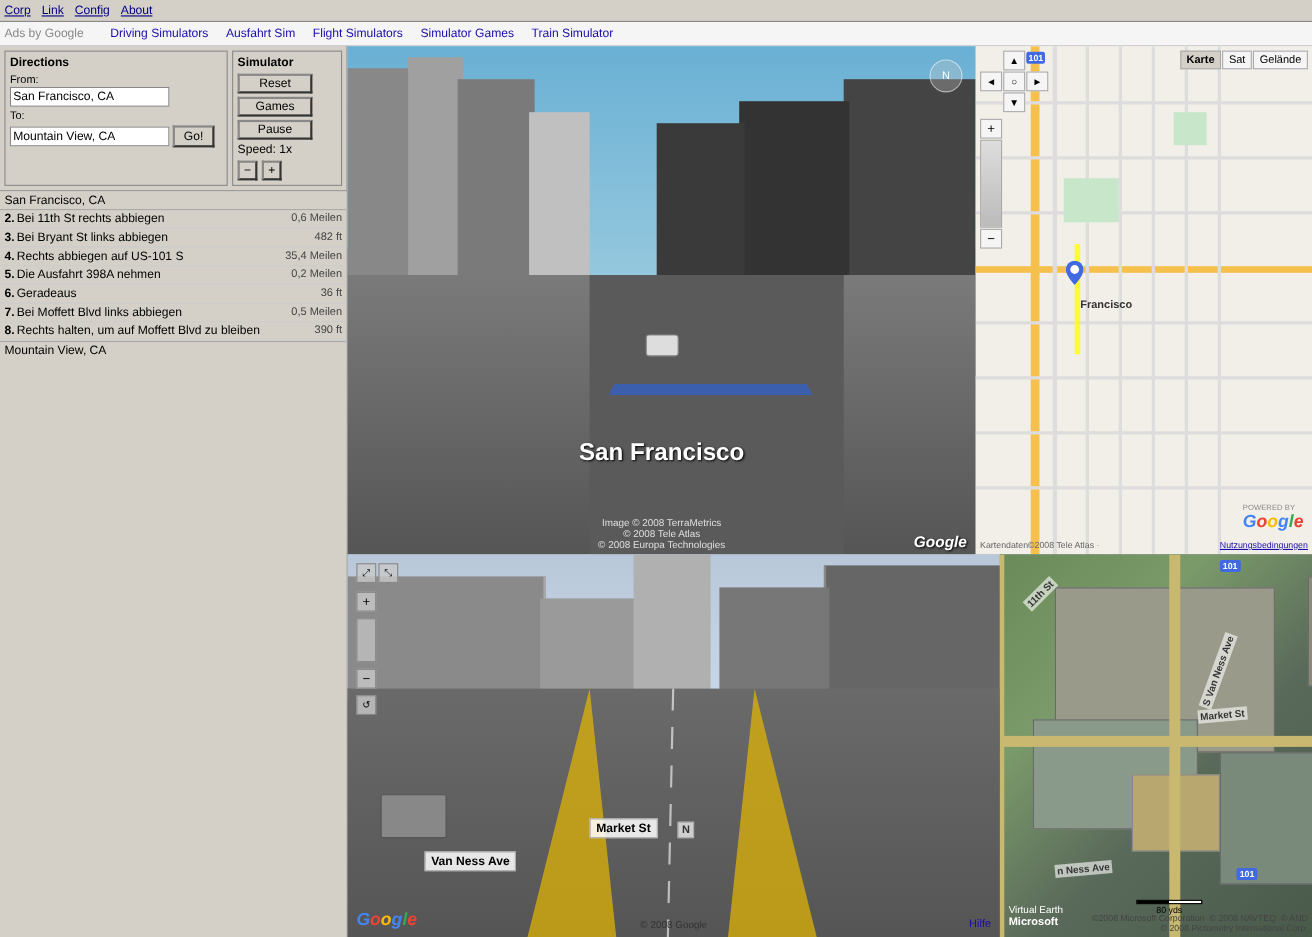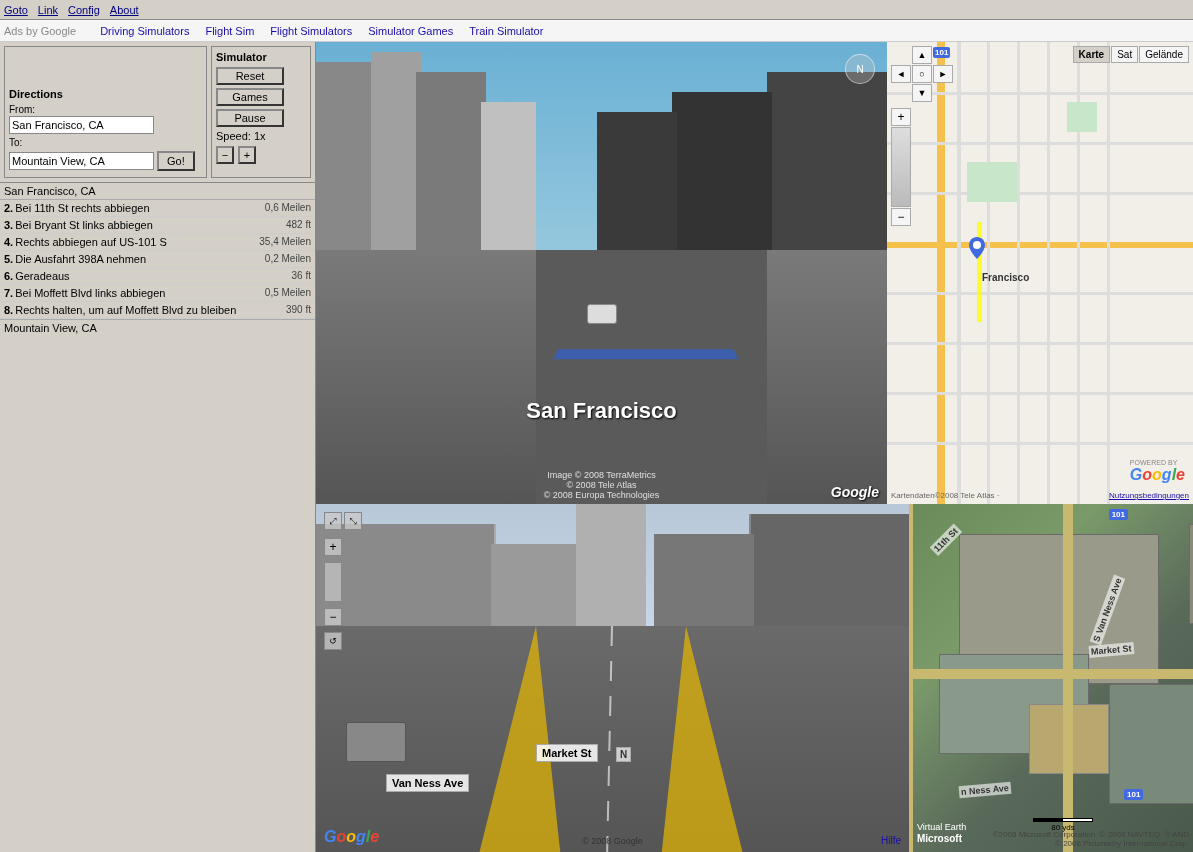--- a/index.html
+++ b/index.html
@@ -82,21 +82,20 @@
     #directions-box {
       border: 1px solid #888;
       background: #d4d0c8;
       padding: 4px;
       flex: 1;
     }
     #directions-title {
       font-size: 11px;
       font-weight: bold;
       margin-bottom: 4px;
-      margin-top: 37px;
     }
     .dir-label {
       font-size: 10px;
       margin-bottom: 1px;
     }
     .dir-input {
       width: 145px;
       height: 18px;
       border: 1px solid #888;
       background: white;
@@ -610,30 +609,30 @@
 
     
     ::-webkit-scrollbar { width: 6px; }
     ::-webkit-scrollbar-track { background: #d4d0c8; }
     ::-webkit-scrollbar-thumb { background: #aaa; }
   </style>
 </head>
 <body>
 
 <div id="top-menu">
-  <span>Goto</span>
+  <span>Corp</span>
   <span>Link</span>
   <span>Config</span>
   <span>About</span>
 </div>
 
 <div id="ads-bar">
   <span id="ads-by-google">Ads by Google</span>
   <a class="ads-link">Driving Simulators</a>
-  <a class="ads-link">Flight Sim</a>
+  <a class="ads-link">Ausfahrt Sim</a>
   <a class="ads-link">Flight Simulators</a>
   <a class="ads-link">Simulator Games</a>
   <a class="ads-link">Train Simulator</a>
 </div>
 
 <div id="main-content">
 
   <div id="left-panel">
 
     <div id="controls-row">

